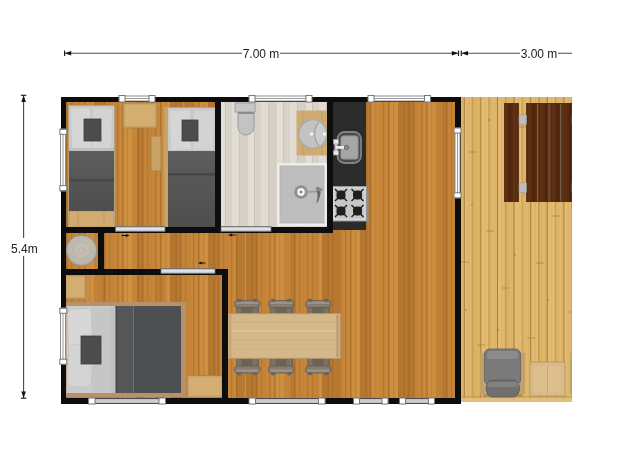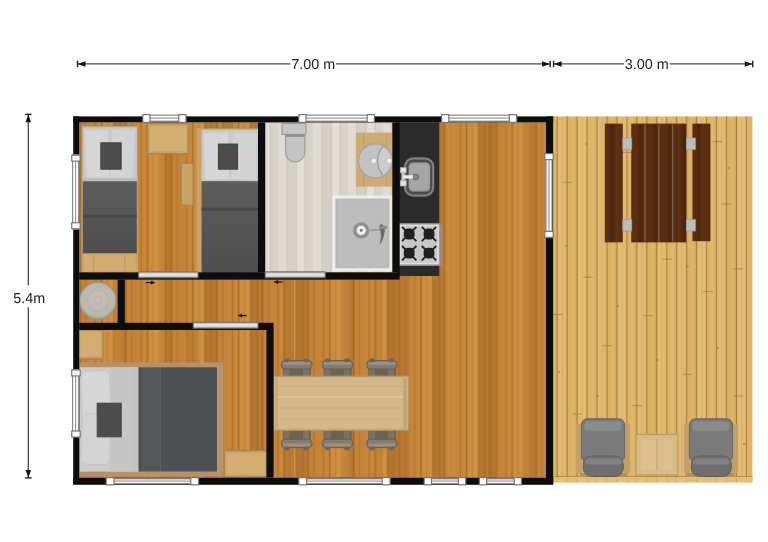--- a/index.html
+++ b/index.html
@@ -1,17 +1,17 @@
 <!DOCTYPE html>
 <html><head>
 <meta charset="utf-8">
 <style>
   html,body{margin:0;padding:0;background:#ffffff;}
   body{font-family:"Liberation Sans", sans-serif;}
-  #stage{position:relative;width:640px;height:452px;background:#ef4444;overflow:hidden;}
+  #stage{position:relative;width:572px;height:452px;background:#ef4444;overflow:hidden;}
 </style>
 </head>
 <body>
 <div id="stage">
 <svg width="640" height="452" viewBox="0 0 640 452">
 <defs>
   <pattern id="wood" width="38" height="300" patternUnits="userSpaceOnUse">
     <rect width="38" height="300" fill="#bf7d33"></rect>
     <rect x="0" width="8.5" height="300" fill="#c68539"></rect>
     <rect x="8.5" width="1" height="300" fill="#9a6521"></rect>

